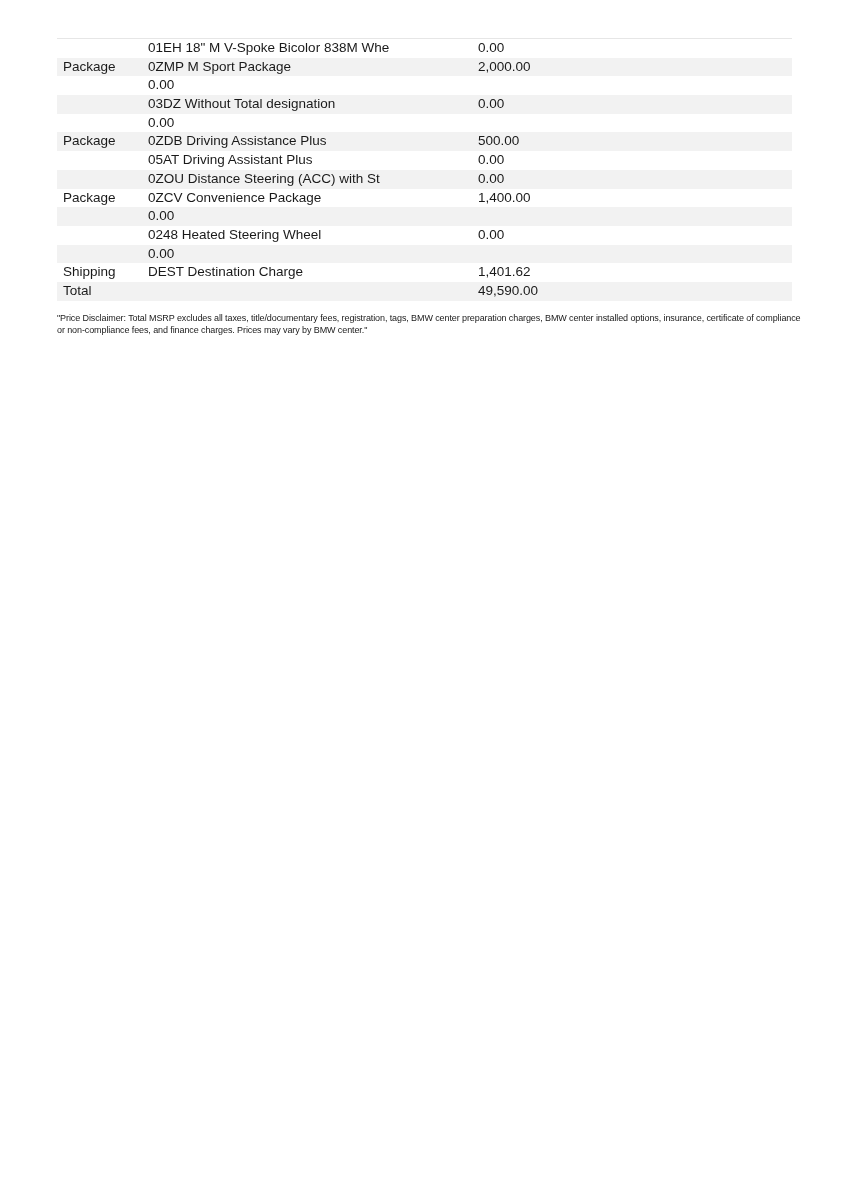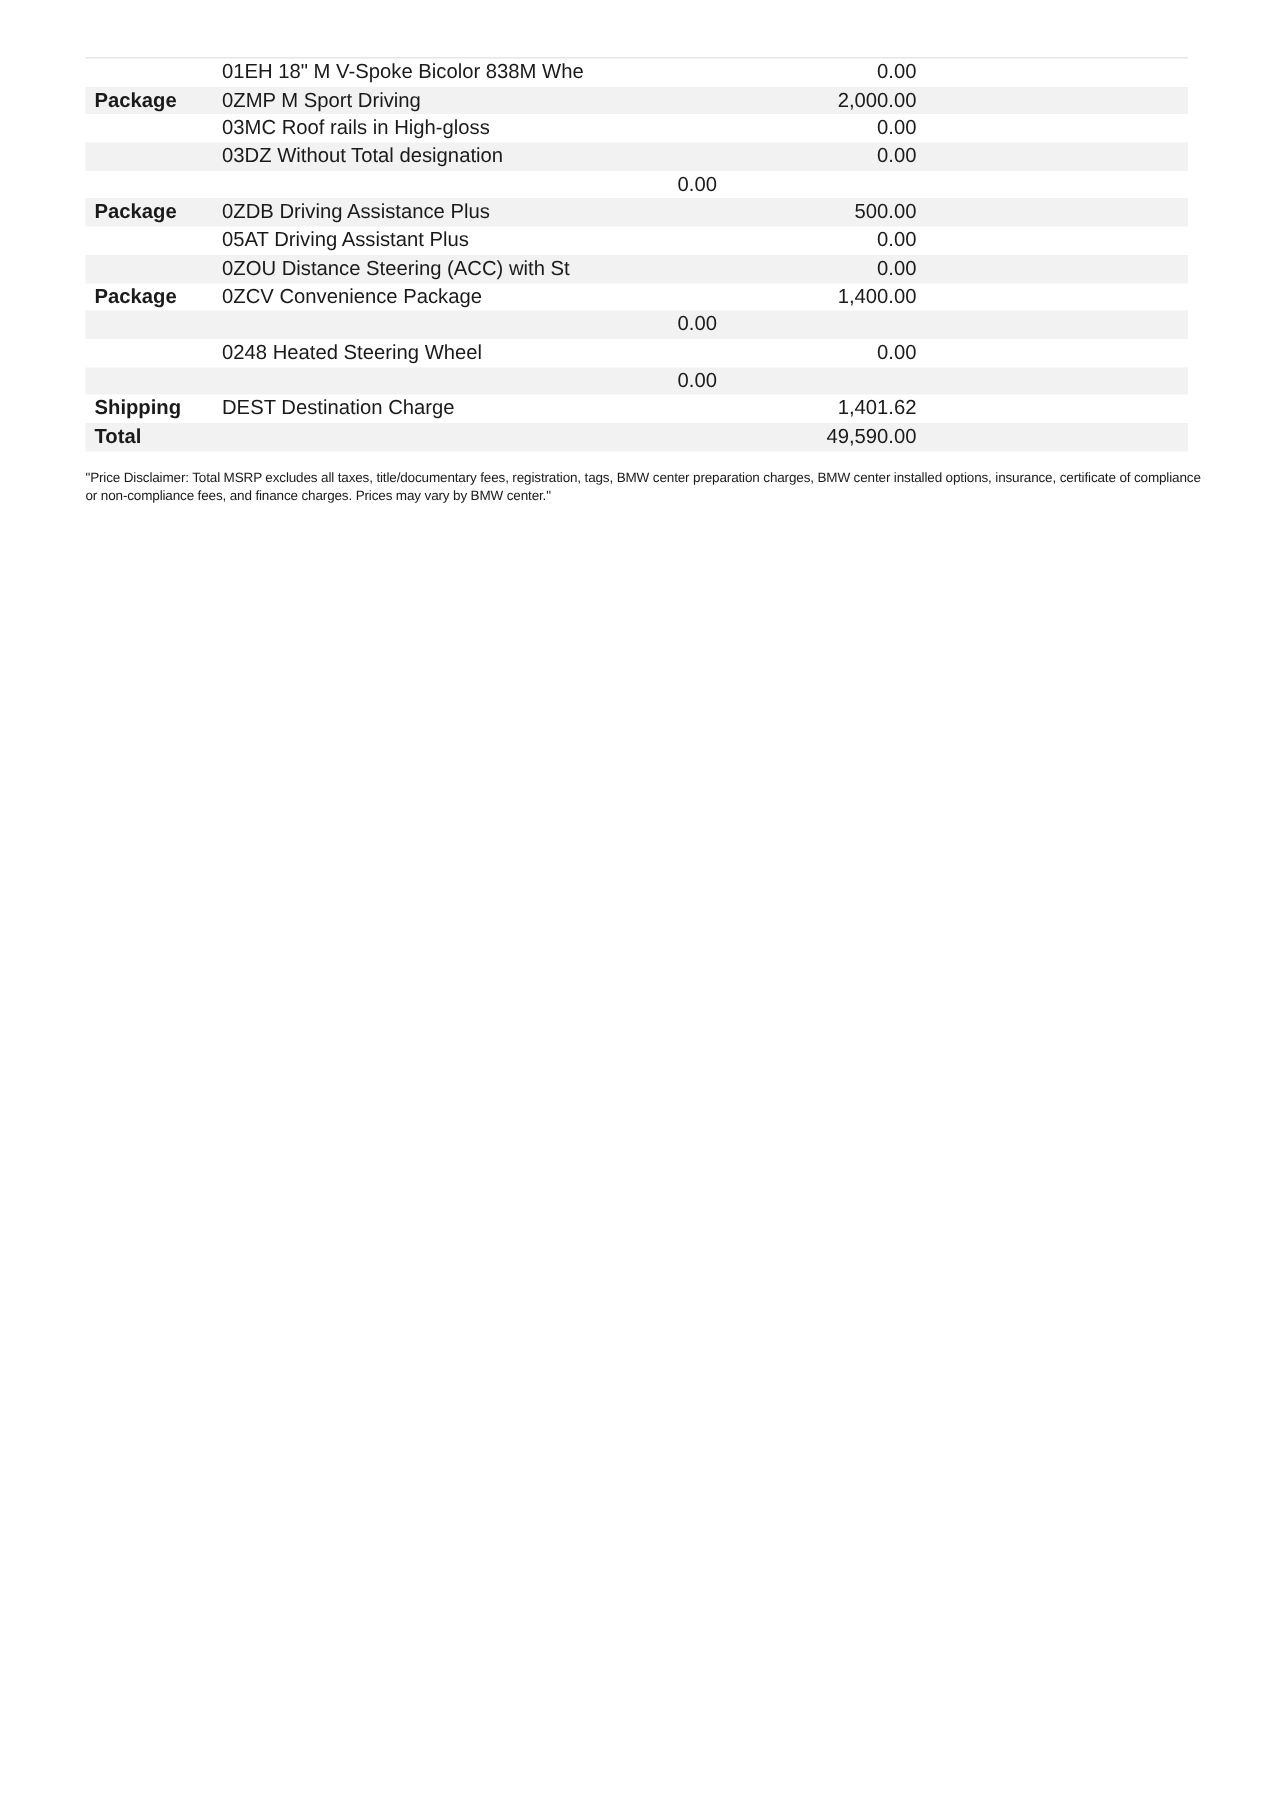--- a/index.html
+++ b/index.html
@@ -30,24 +30,22 @@
   }
   .t-row:nth-child(even) {
     background: #f2f2f2;
   }
   .cell {
     white-space: nowrap;
     overflow: hidden;
   }
   .cell.category {
     padding-left: 6px;
-    font-weight: bold;
   }
   .cell.price {
-    text-align: right;
   }
   .disclaimer {
     position: absolute;
     left: 57px;
     top: 313px;
     width: 745px;
     font-size: 9px;
     line-height: 11.5px;
     letter-spacing: -0.1px;
     color: #1a1a1a;
@@ -60,28 +58,27 @@
 
   <div class="t-row">
     <div class="cell category"></div>
     <div class="cell item">01EH 18" M V-Spoke Bicolor 838M Whe</div>
     <div class="cell price">0.00</div>
     <div class="cell filler"></div>
   </div>
 
   <div class="t-row">
     <div class="cell category">Package</div>
-    <div class="cell item">0ZMP M Sport Driving</div>
+    <div class="cell item">0ZMP M Sport Package</div>
     <div class="cell price">2,000.00</div>
     <div class="cell filler"></div>
   </div>
 
   <div class="t-row">
     <div class="cell category"></div>
-    <div class="cell item">03MC Roof rails in High-gloss</div>
     <div class="cell price">0.00</div>
     <div class="cell filler"></div>
   </div>
 
   <div class="t-row">
     <div class="cell category"></div>
     <div class="cell item">03DZ Without Total designation</div>
     <div class="cell price">0.00</div>
     <div class="cell filler"></div>
   </div>

